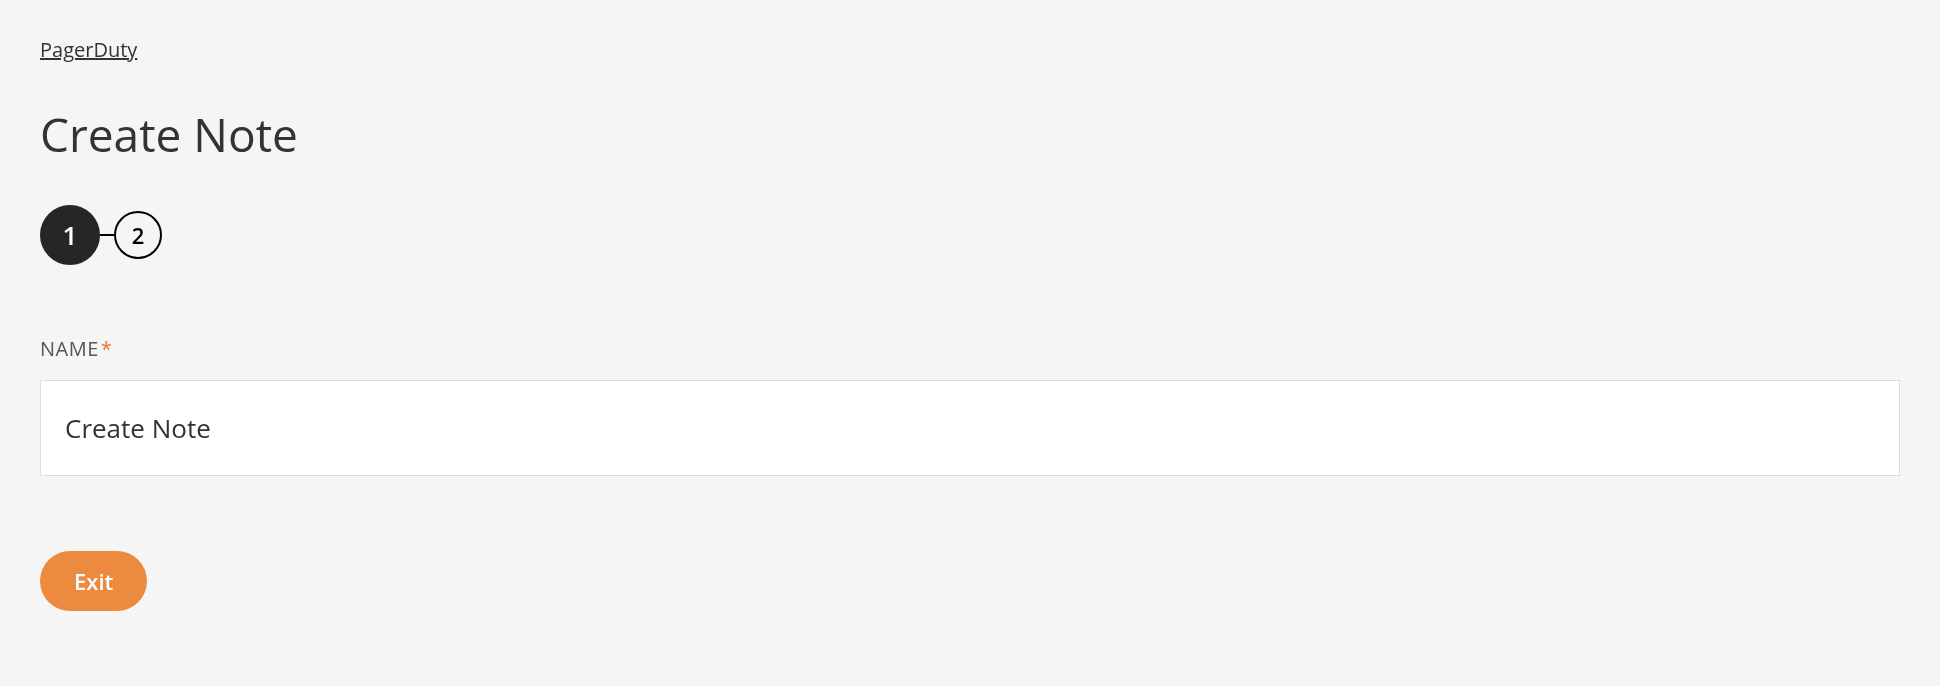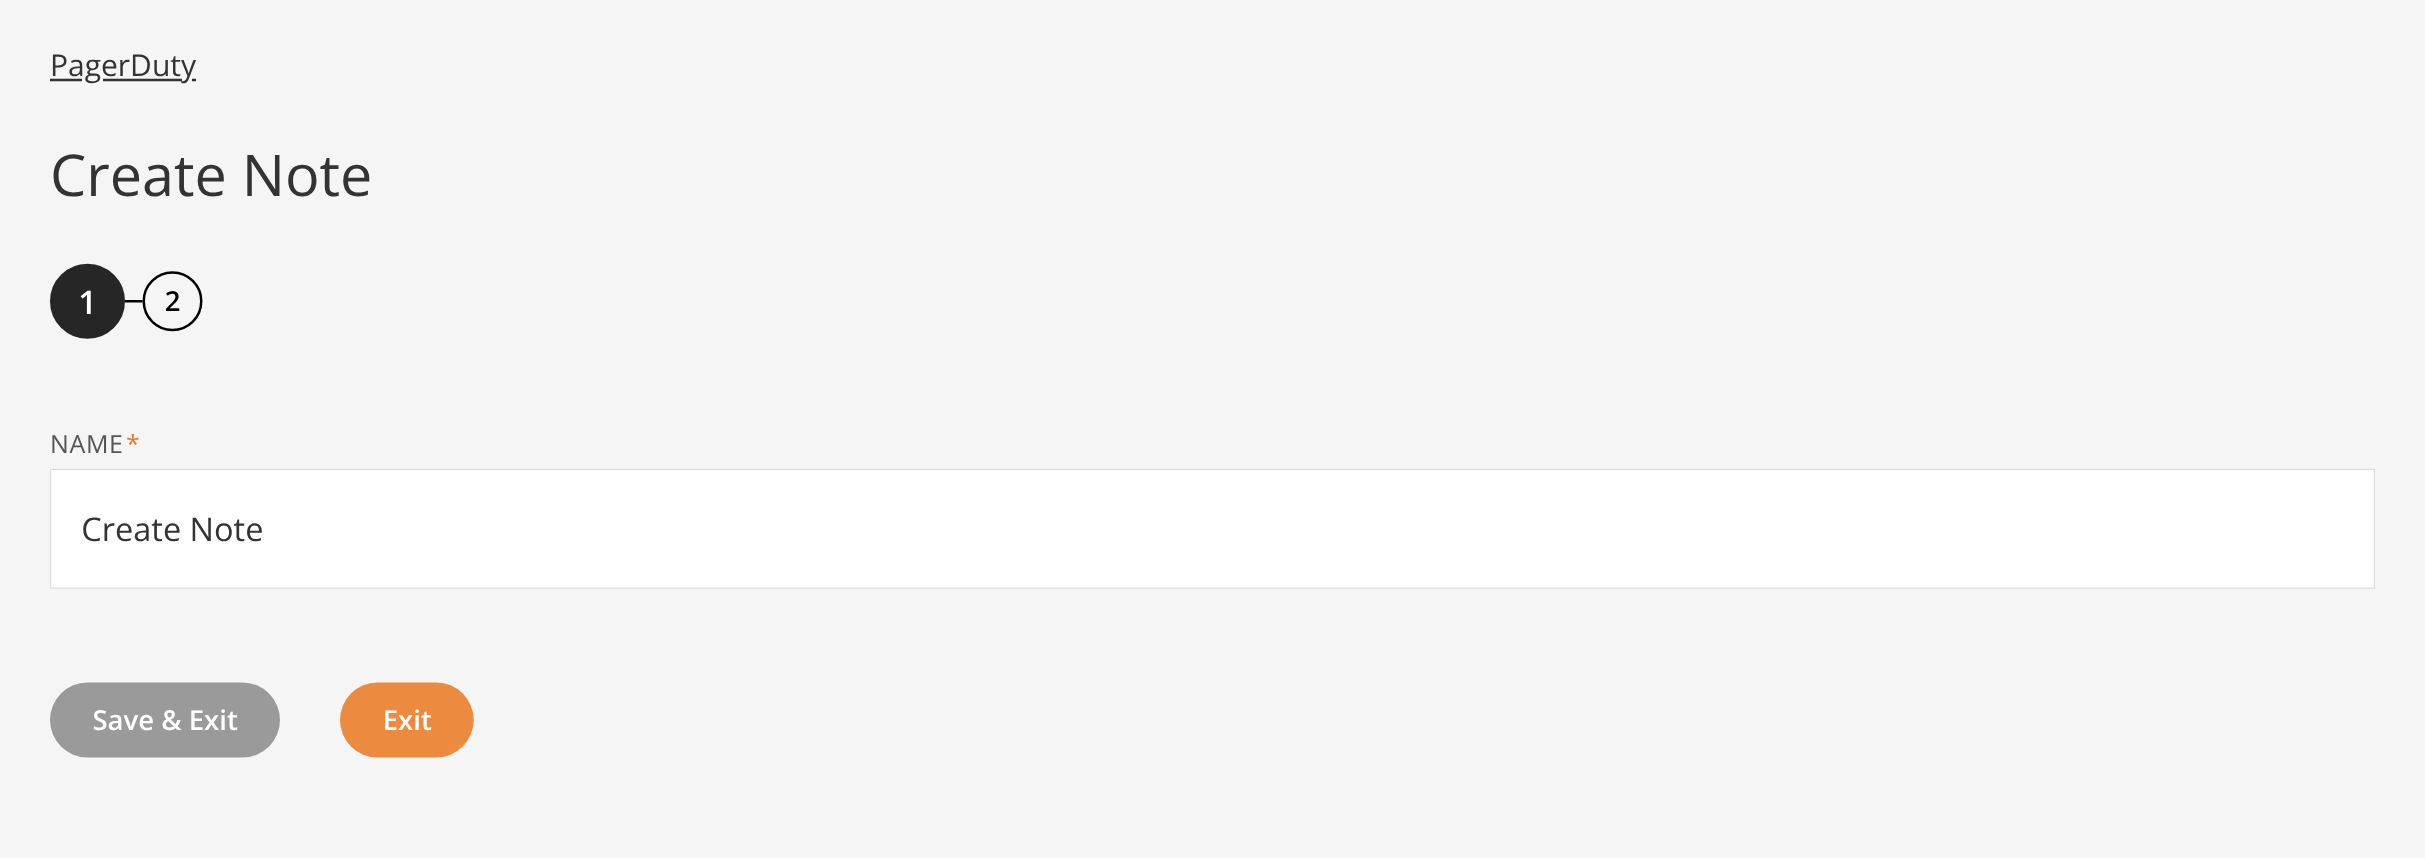--- a/index.html
+++ b/index.html
@@ -11,21 +11,21 @@
     background: #f5f5f5;
     font-family: "Open Sans", "Segoe UI", Arial, sans-serif;
     color: #333;
   }
   .page {
     padding: 36px 40px;
   }
   .breadcrumb a {
     color: #333;
     text-decoration: underline;
-    font-size: 24px;
+    font-size: 20px;
     margin-top: 48px;
   }
   h1.title {
     font-size: 46px;
     font-weight: 400;
     margin: 40px 0 40px 0;
     color: #333;
   }
   .stepper {
     display: flex;
@@ -56,21 +56,21 @@
   }
   .connector {
     width: 14px;
     height: 2px;
     background: #000;
   }
   .field-label {
     font-size: 20px;
     letter-spacing: .5px;
     color: #555;
-    margin-bottom: 7px;
+    margin-bottom: 18px;
   }
   .req {
     color: #e8772e;
     margin-left: 2px;
   }
   .text-input {
     width: 100%;
     max-width: 1880px;
     height: 96px;
     border: 1px solid #ddd;
@@ -115,16 +115,15 @@
     <div class="step step-small">2</div>
   </div>
 
   <div class="field-label">
     <span>NAME</span><span class="req">*</span>
   </div>
 
   <input type="text" class="text-input" value="Create Note" style="">
 
   <div class="buttons">
-    <button class="btn btn-gray">Save &amp; Exit</button>
     <button class="btn btn-orange">Exit</button>
   </div>
 </div>
 
 </body></html>

